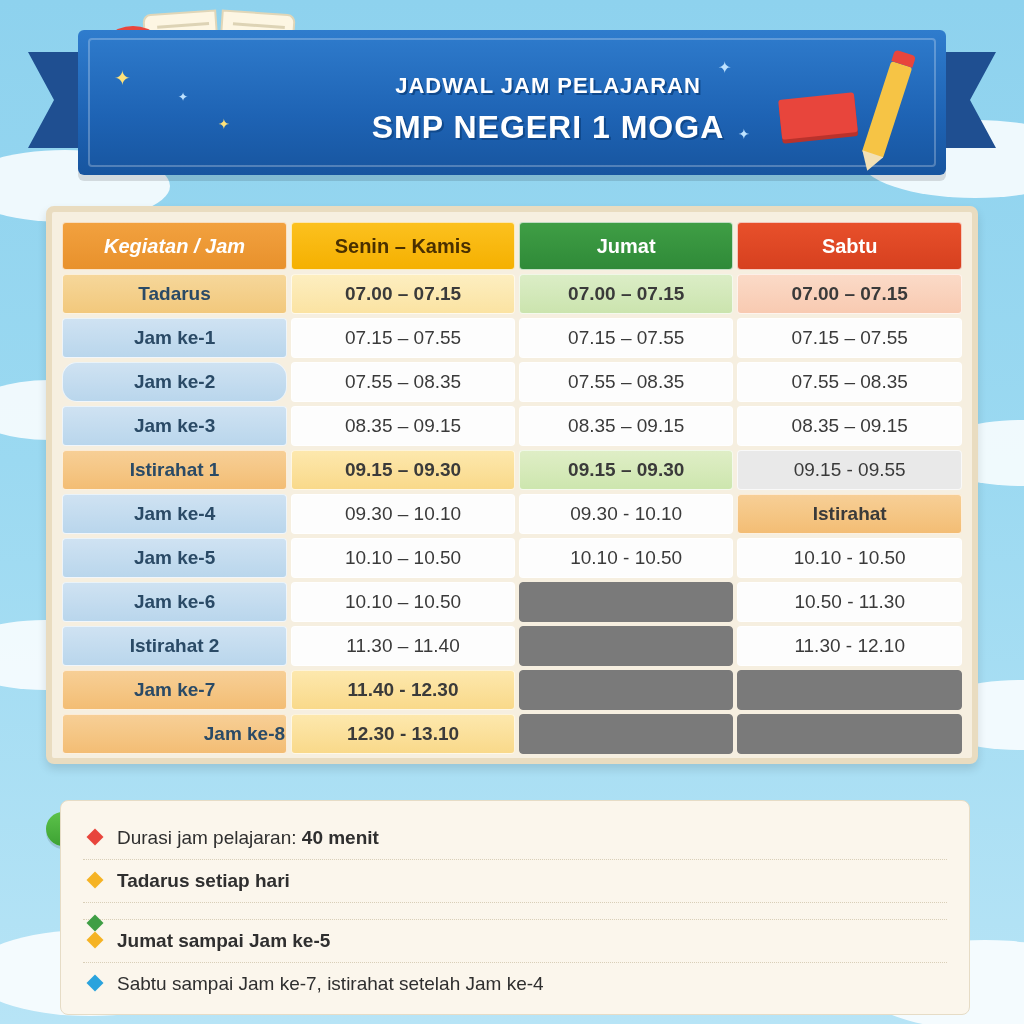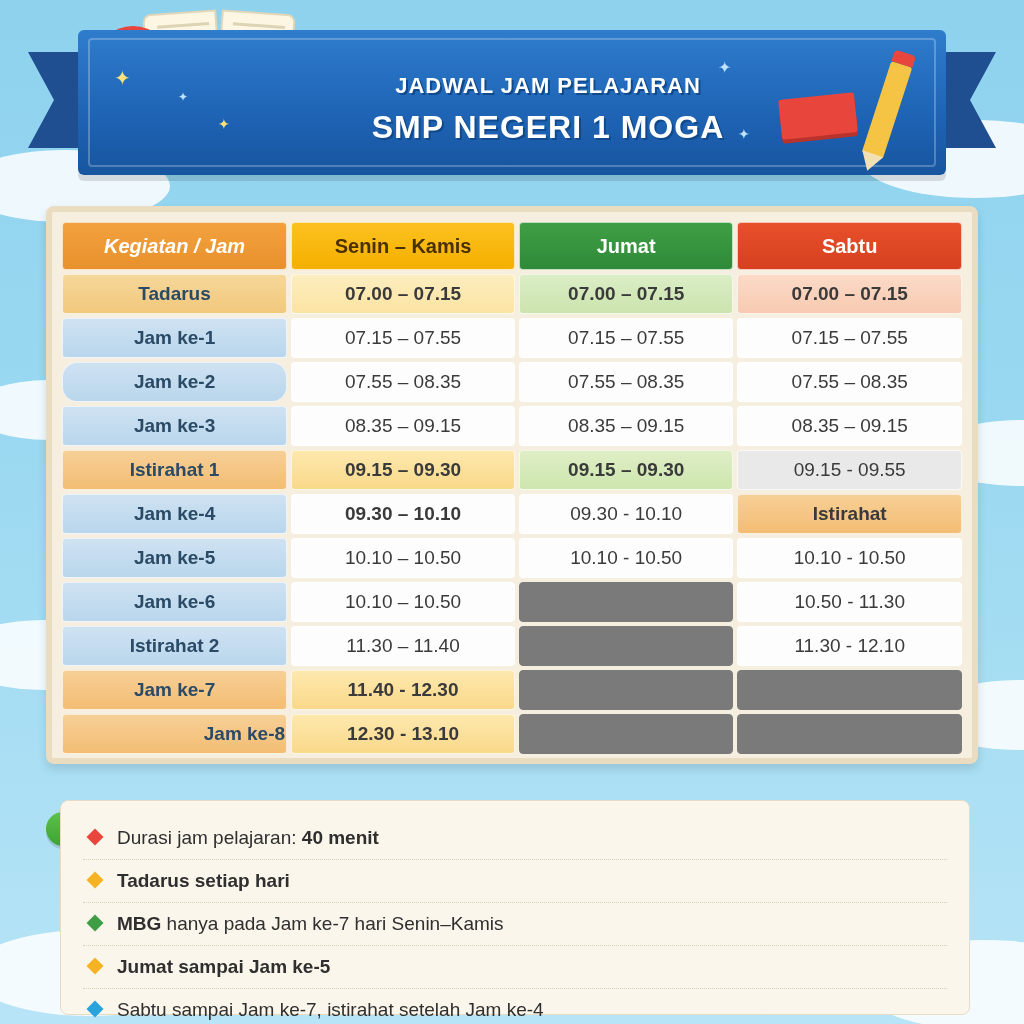--- a/index.html
+++ b/index.html
@@ -227,21 +227,21 @@
           <td style="background: rgb(253, 253, 253); font-weight: normal;">08.35 – 09.15</td>
         </tr>
         <tr>
           <td class="lab" style="background: linear-gradient(rgb(247, 207, 150), rgb(243, 189, 116));">Istirahat 1</td>
           <td style="background: linear-gradient(rgb(253, 232, 173), rgb(249, 217, 138)); font-weight: bold;">09.15 – 09.30</td>
           <td style="background: linear-gradient(rgb(223, 238, 198), rgb(205, 230, 174)); font-weight: bold;">09.15 – 09.30</td>
           <td style="background: rgb(233, 233, 233); font-weight: normal;">09.15 - 09.55</td>
         </tr>
         <tr>
           <td class="lab" style="background: linear-gradient(rgb(207, 226, 242), rgb(185, 214, 236));">Jam ke-4</td>
-          <td style="background: rgb(253, 253, 253); font-weight: bold;">09.30 – 10.10</td>
+          <td style="background: rgb(253, 253, 253); font-weight: normal;">09.30 – 10.10</td>
           <td style="background: rgb(253, 253, 253); font-weight: normal;">09.30 - 10.10</td>
           <td style="background: linear-gradient(rgb(247, 207, 150), rgb(243, 189, 116)); font-weight: bold;">Istirahat</td>
         </tr>
         <tr>
           <td class="lab" style="background: linear-gradient(rgb(207, 226, 242), rgb(185, 214, 236));">Jam ke-5</td>
           <td style="background: rgb(253, 253, 253); font-weight: normal;">10.10 – 10.50</td>
           <td style="background: rgb(253, 253, 253); font-weight: normal;">10.10 - 10.50</td>
           <td style="background: rgb(253, 253, 253); font-weight: normal;">10.10 - 10.50</td>
         </tr>
         <tr>
@@ -269,16 +269,16 @@
           <td class="blank"></td>
         </tr>
       </tbody>
   </table>
 </div>
 
 <div id="ket-title">Keterangan</div>
 <div id="ket-box">
     <div class="note"><span class="diamond" style="background: rgb(232, 69, 60);"></span><span><span>Durasi jam pelajaran: </span><b>40 menit</b></span></div>
     <div class="note"><span class="diamond" style="background: rgb(245, 179, 36);"></span><span><b>Tadarus setiap hari</b><span></span></span></div>
-    <div class="note"><span class="diamond" style="background: rgb(63, 158, 69);"></span><span><b>MBG</b><span> hanya pada Jam ke-7 hari Senin–Kamis</span></span></div>
+    <div class="note"><span class="diamond" style="background: rgb(63, 158, 69);"></span></div>
     <div class="note"><span class="diamond" style="background: rgb(245, 179, 36);"></span><span><b>Jumat sampai Jam ke-5</b><span></span></span></div>
     <div class="note"><span class="diamond" style="background: rgb(42, 163, 221);"></span><span><span>Sabtu sampai Jam ke-7, istirahat setelah Jam ke-4</span></span></div>
   </div>
 
 </body></html>

